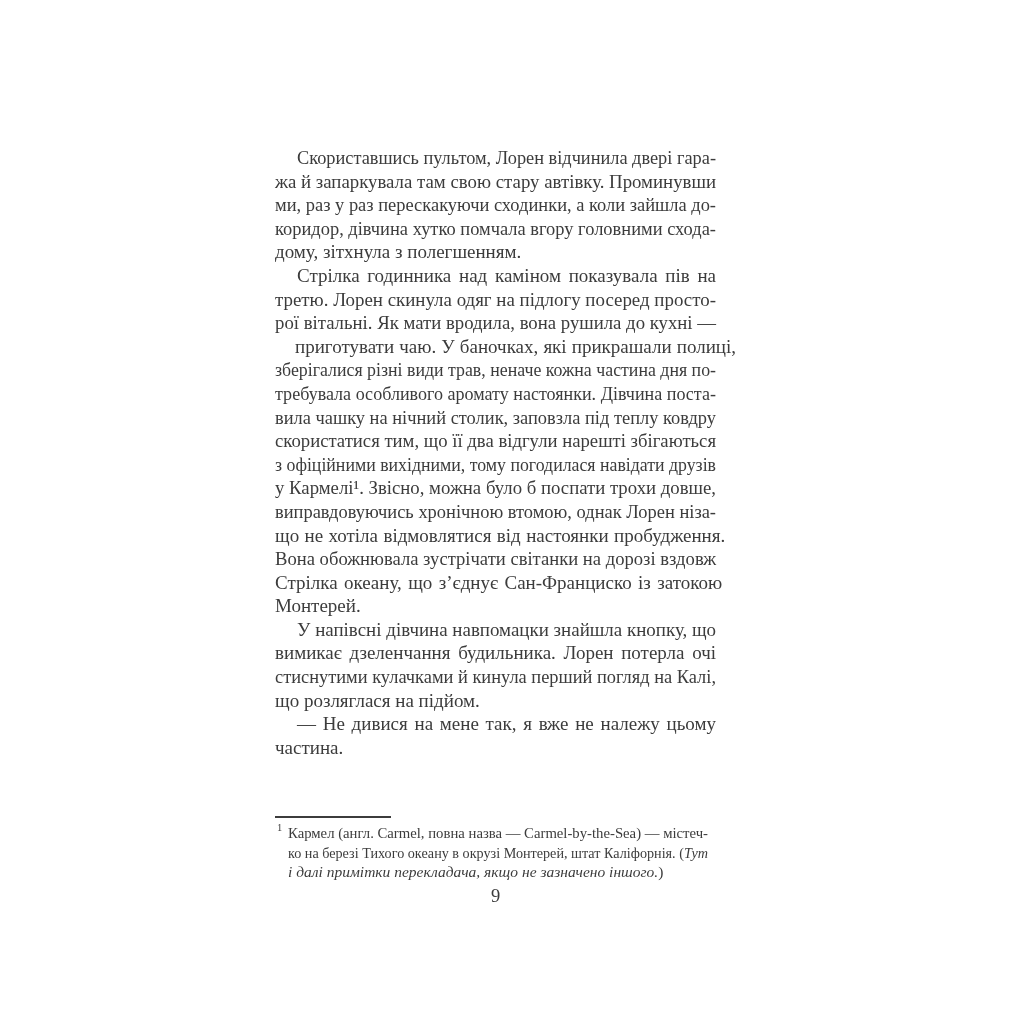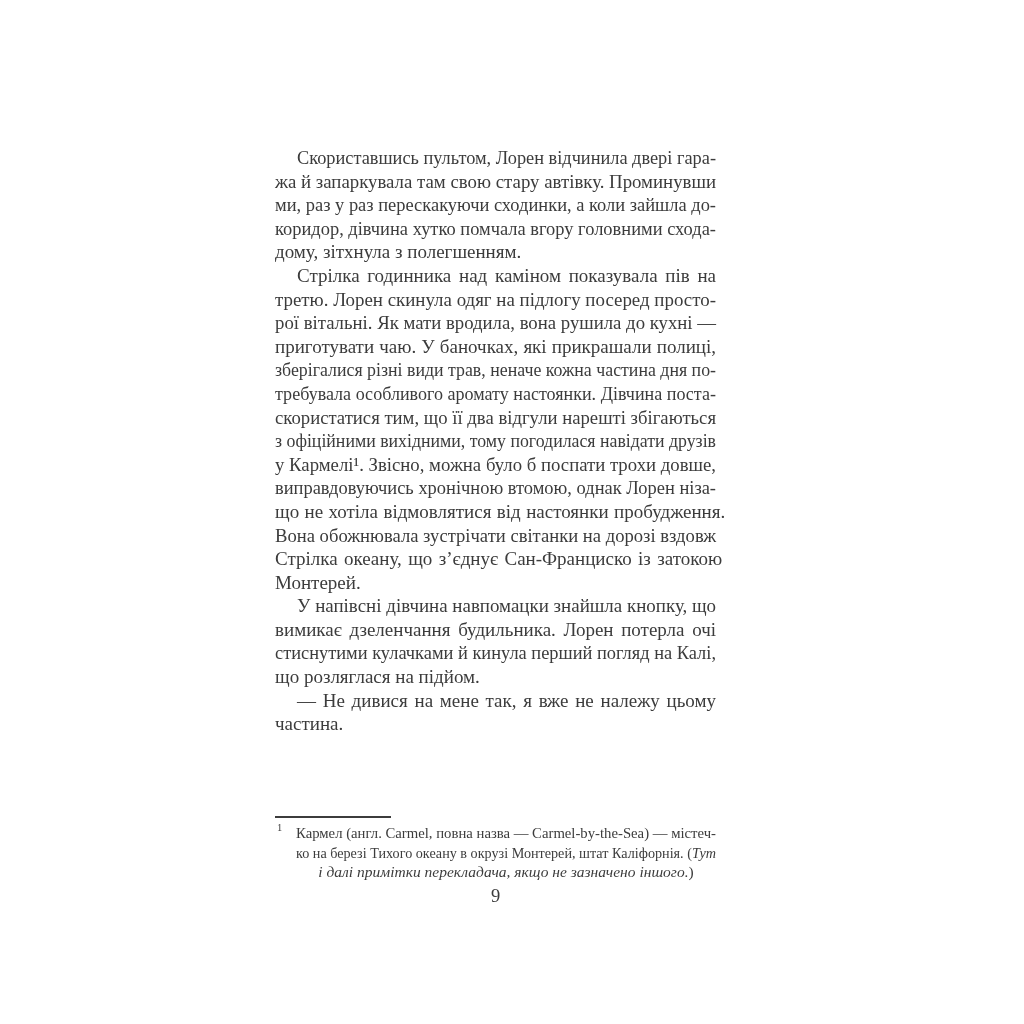--- a/index.html
+++ b/index.html
@@ -51,23 +51,22 @@
   .fn-marker {
     position: absolute;
     left: 2px;
     top: 0px;
     font-size: 10.5px;
     line-height: 10.5px;
   }
   .fn-line {
     height: 19.5px;
     line-height: 19.5px;
-    margin-left: 21px;
+    margin-left: 13px;
     white-space: nowrap;
-    text-align: center;
   }
   .page-number {
     position: absolute;
     left: 275px;
     top: 886px;
     width: 441px;
     text-align: center;
     font-size: 18.5px;
   }
 </style>
@@ -80,23 +79,24 @@
         <div class="line indent"><span class="line-text" style="transform-origin: 0px 50%; transform: scaleX(0.964361);">Скориставшись пультом, Лорен відчинила двері гара-</span></div>
         <div class="line"><span class="line-text" style="transform-origin: 0px 50%; transform: scaleX(0.990212);">жа й запаркувала там свою стару автівку. Проминувши</span></div>
         <div class="line"><span class="line-text" style="transform-origin: 0px 50%; transform: scaleX(0.970597);">ми, раз у раз перескакуючи сходинки, а коли зайшла до-</span></div>
         <div class="line"><span class="line-text" style="transform-origin: 0px 50%; transform: scaleX(0.970197);">коридор, дівчина хутко помчала вгору головними схода-</span></div>
         <div class="line"><span class="line-text">дому, зітхнула з полегшенням.</span></div>
       </div>
       <div>
         <div class="line indent"><span class="line-text" style="word-spacing: 2.95573px;">Стрілка годинника над каміном показувала пів на</span></div>
         <div class="line"><span class="line-text" style="transform-origin: 0px 50%; transform: scaleX(0.994924);">третю. Лорен скинула одяг на підлогу посеред просто-</span></div>
         <div class="line"><span class="line-text" style="transform-origin: 0px 50%; transform: scaleX(0.986853);">рої вітальні. Як мати вродила, вона рушила до кухні —</span></div>
-        <div class="line"><span class="line-text" style="word-spacing: 0.361979px;">приготувати чаю. У баночках, які прикрашали полиці,</span></div>
+        <div class="line"><span class="line-text" style="word-spacing: 0.361979px; margin-left: 20px;">приготувати чаю. У баночках, які прикрашали полиці,</span></div>
         <div class="line"><span class="line-text" style="transform-origin: 0px 50%; transform: scaleX(0.938766);">зберігалися різні види трав, неначе кожна частина дня по-</span></div>
         <div class="line"><span class="line-text" style="transform-origin: 0px 50%; transform: scaleX(0.949951);">требувала особливого аромату настоянки. Дівчина поста-</span></div>
+        <div class="line"><span class="line-text" style="transform-origin: 0px 50%; transform: scaleX(0.969131);">вила чашку на нічний столик, заповзла під теплу ковдру</span></div>
         <div class="line"><span class="line-text" style="transform-origin: 0px 50%; transform: scaleX(0.984444);">скористатися тим, що її два відгули нарешті збігаються</span></div>
         <div class="line"><span class="line-text" style="transform-origin: 0px 50%; transform: scaleX(0.936741);">з офіційними вихідними, тому погодилася навідати друзів</span></div>
         <div class="line"><span class="line-text" style="transform-origin: 0px 50%; transform: scaleX(0.987164);">у Кармелі¹. Звісно, можна було б поспати трохи довше,</span></div>
         <div class="line"><span class="line-text" style="transform-origin: 0px 50%; transform: scaleX(0.97033);">виправдовуючись хронічною втомою, однак Лорен ніза-</span></div>
         <div class="line"><span class="line-text" style="word-spacing: 0.638021px;">що не хотіла відмовлятися від настоянки пробудження.</span></div>
         <div class="line"><span class="line-text" style="transform-origin: 0px 50%; transform: scaleX(0.979694);">Вона обожнювала зустрічати світанки на дорозі вздовж</span></div>
         <div class="line"><span class="line-text" style="word-spacing: 1.60417px;">Стрілка океану, що з’єднує Сан-Франциско із затокою</span></div>
         <div class="line"><span class="line-text">Монтерей.</span></div>
       </div>
       <div>

